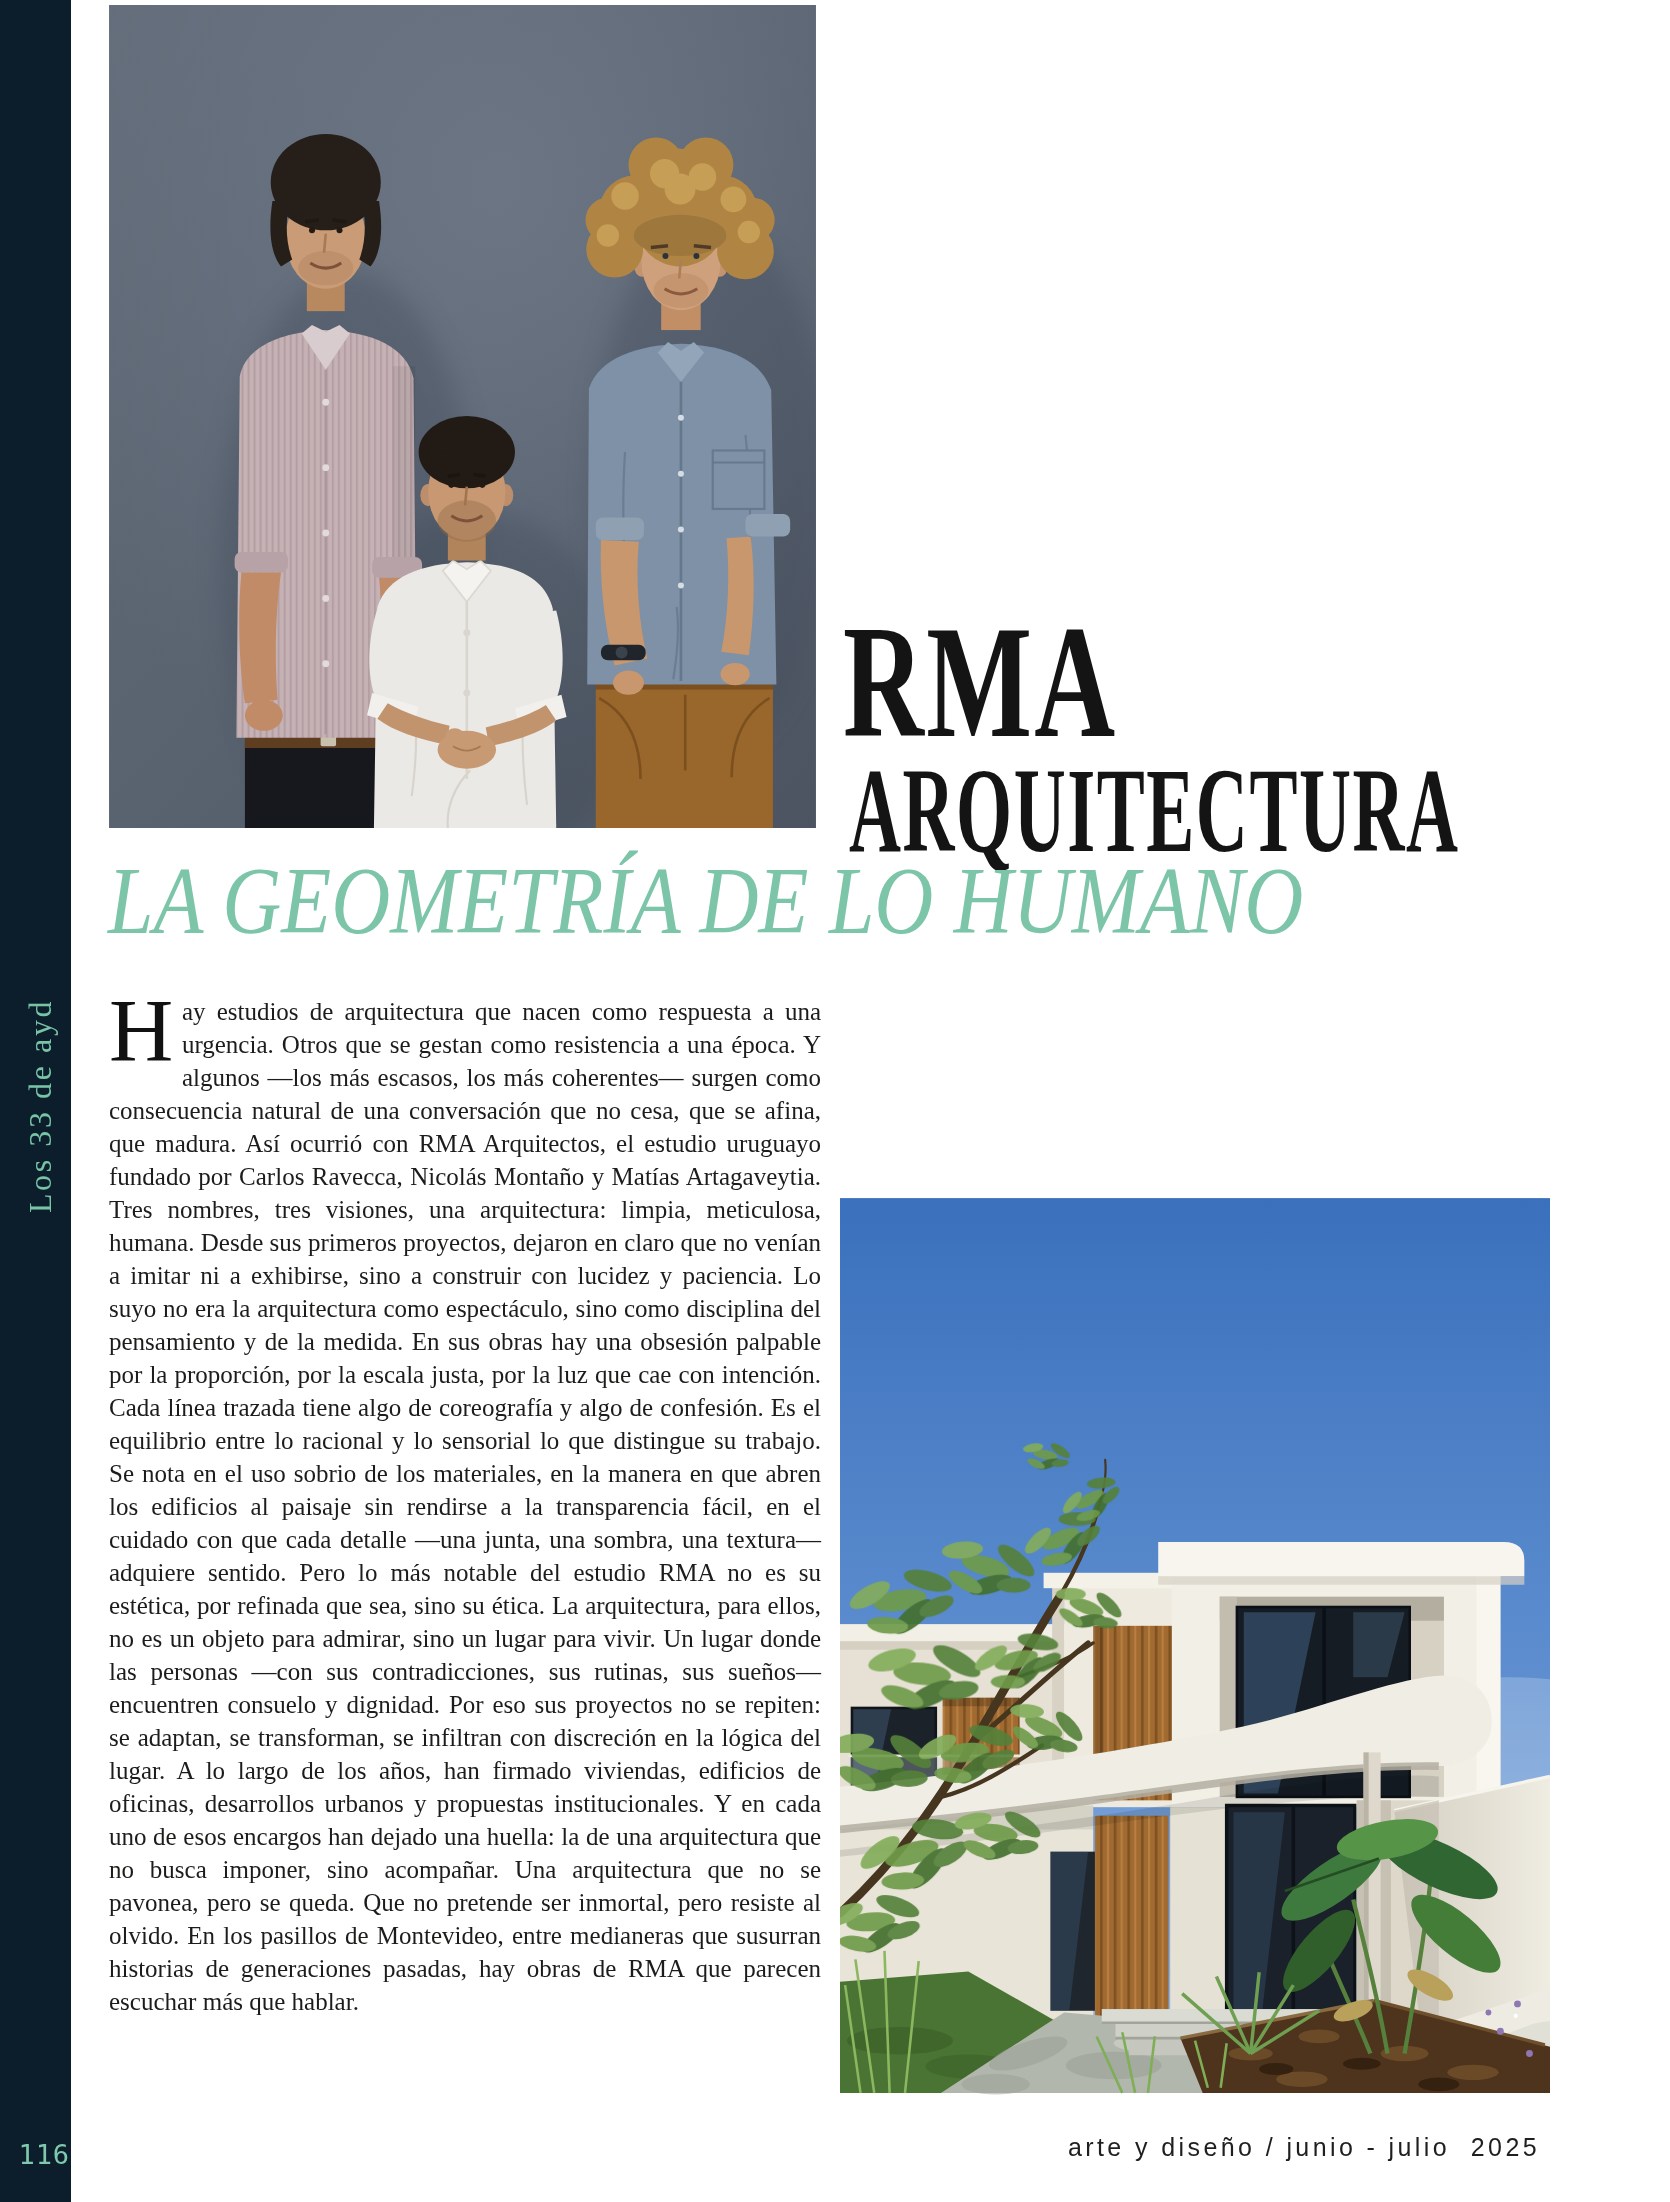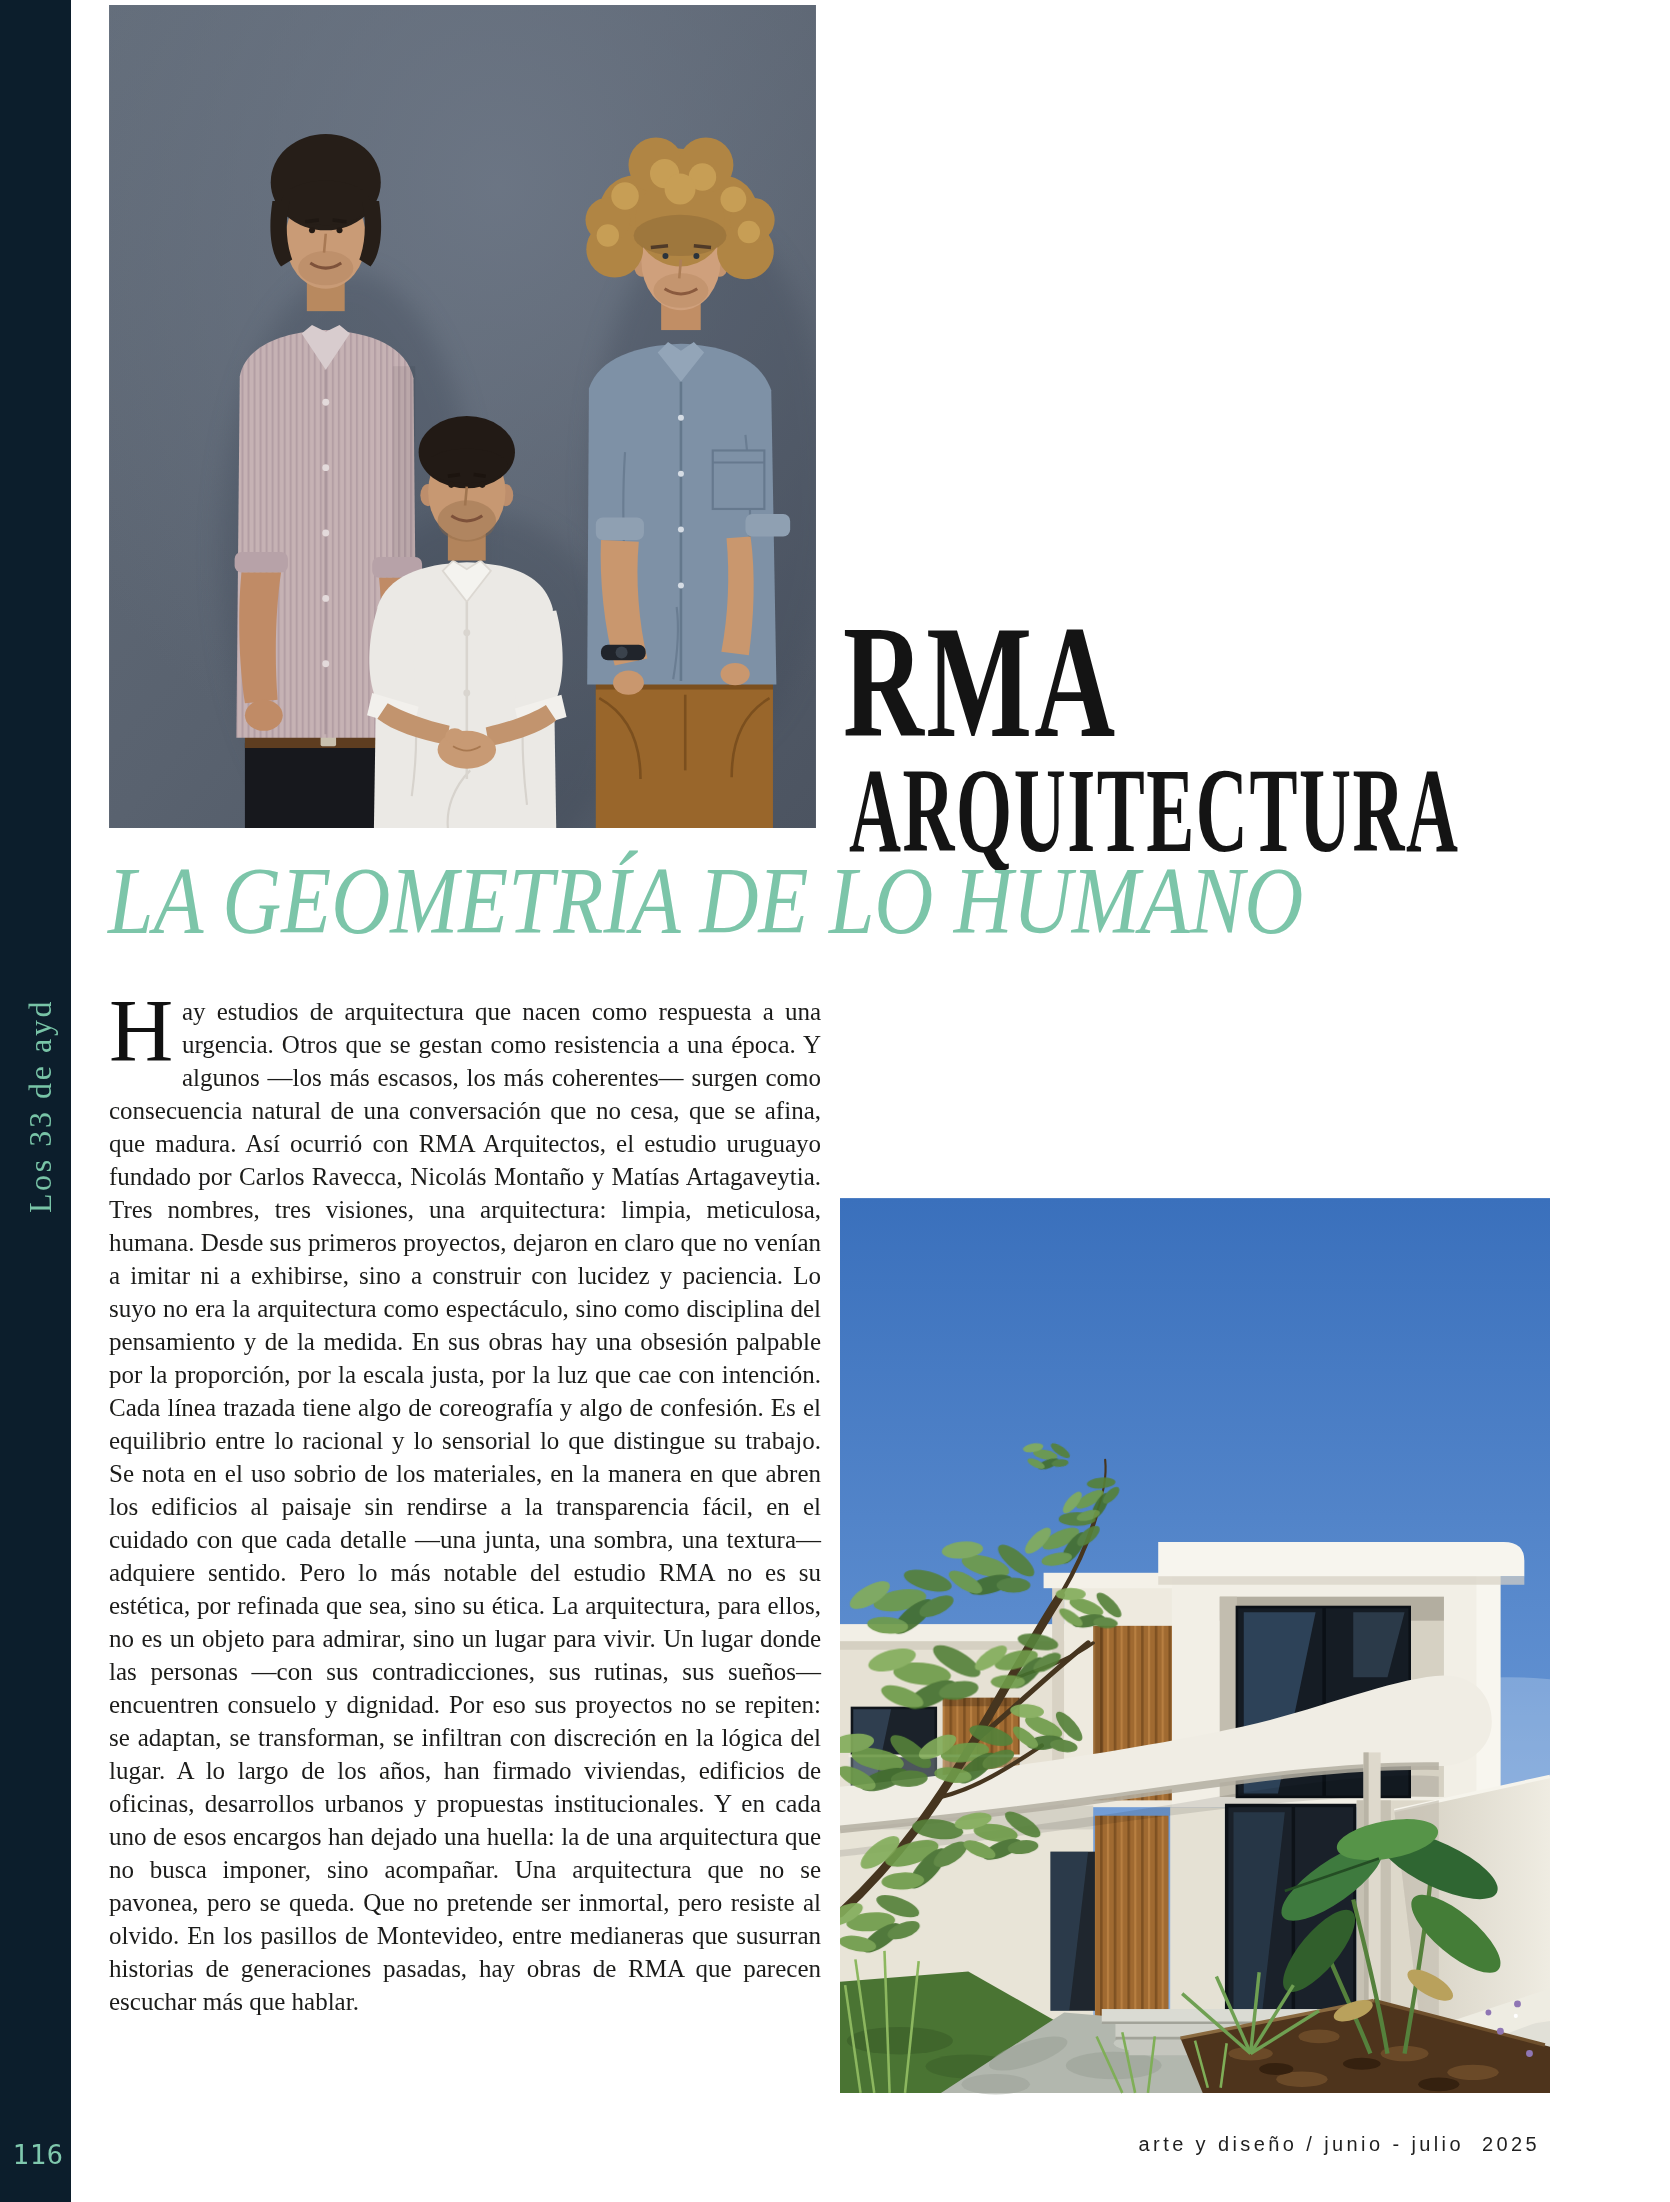--- a/index.html
+++ b/index.html
@@ -9,21 +9,21 @@
   }
   
   .sidebar{position:absolute;left:0;top:0;width:71px;height:2203px;background:#0c1e2c;}
   .sidebar-label{
     position:absolute;left:40px;top:1106px;transform:translate(-50%,-50%) rotate(-90deg);
     white-space:nowrap;color:#78c4a7;font-size:32px;letter-spacing:2.6px;
     font-family:"Liberation Serif",serif;
   }
   .page-number{
     position:absolute;left:0;top:2139px;width:64px;text-align:right;
-    color:#7fc8ad;font-family:"DejaVu Sans Mono",monospace;font-size:27px;letter-spacing:0.9px;
+    color:#7fc8ad;font-family:"DejaVu Sans Mono",monospace;font-size:27px;letter-spacing:0.9px;padding-left:6px;
   }
   
   .team-photo{position:absolute;left:109px;top:5.2px;width:707px;height:823px;}
   .house-photo{position:absolute;left:840px;top:1195px;width:710px;height:901px;}
   .team-photo svg,.house-photo svg{display:block;width:100%;height:100%;}
   
   .title-line1{
     position:absolute;left:843px;top:613px;font-size:160px;line-height:138px;
     font-weight:700;color:#141414;letter-spacing:3.4px;white-space:nowrap;
     transform:scaleX(.70);transform-origin:left top;font-family:"Liberation Serif",serif;
@@ -42,21 +42,21 @@
   .col{position:absolute;top:995px;color:#1c1c1a;font-size:25px;line-height:33px;
        text-align:justify;font-family:"Liberation Serif",serif;}
   .col-left{left:109px;width:712px;}
   .col-right{left:840px;width:712px;}
   .drop-cap{
     float:left;font-size:89px;line-height:66px;padding:1.7px 8.6px 0 0;color:#111;
     font-weight:400;font-family:"Liberation Serif",serif;
   }
   
   .footer-credit{
-    position:absolute;right:131px;top:2133px;color:#1f1f1f;font-size:20px;
+    position:absolute;right:131px;top:2133px;color:#1f1f1f;font-size:25px;
     letter-spacing:3.4px;white-space:pre;font-family:"Liberation Sans",sans-serif;
   }
 </style>
 </head>
 <body>
 
 <div class="page">
 
   <div class="sidebar">
     <div class="sidebar-label">Los 33 de ayd</div>

